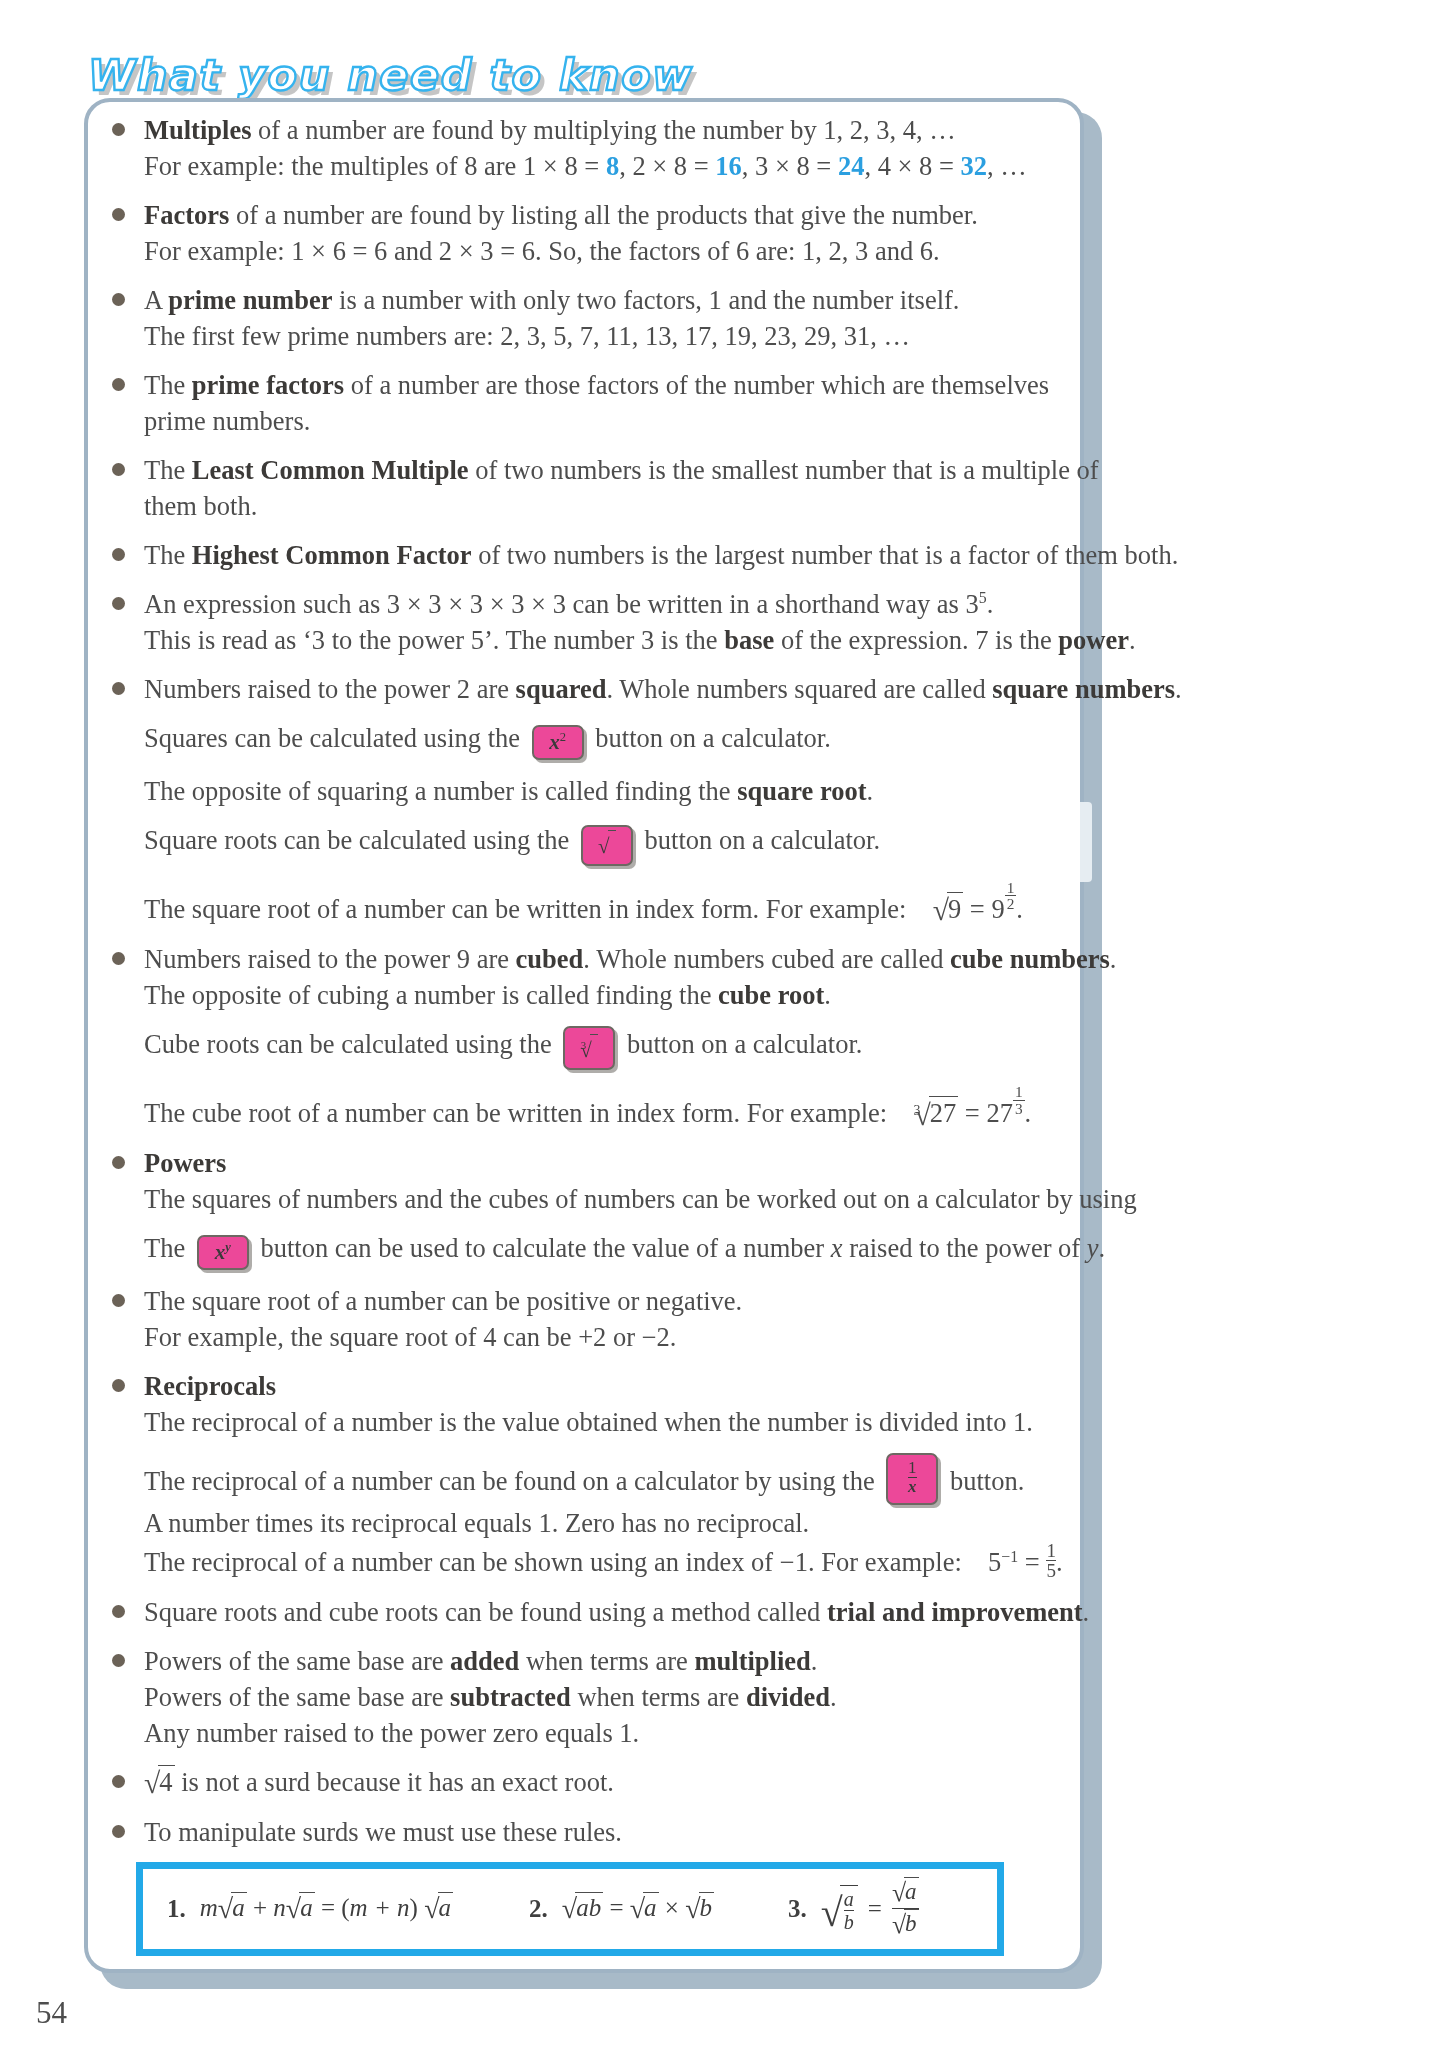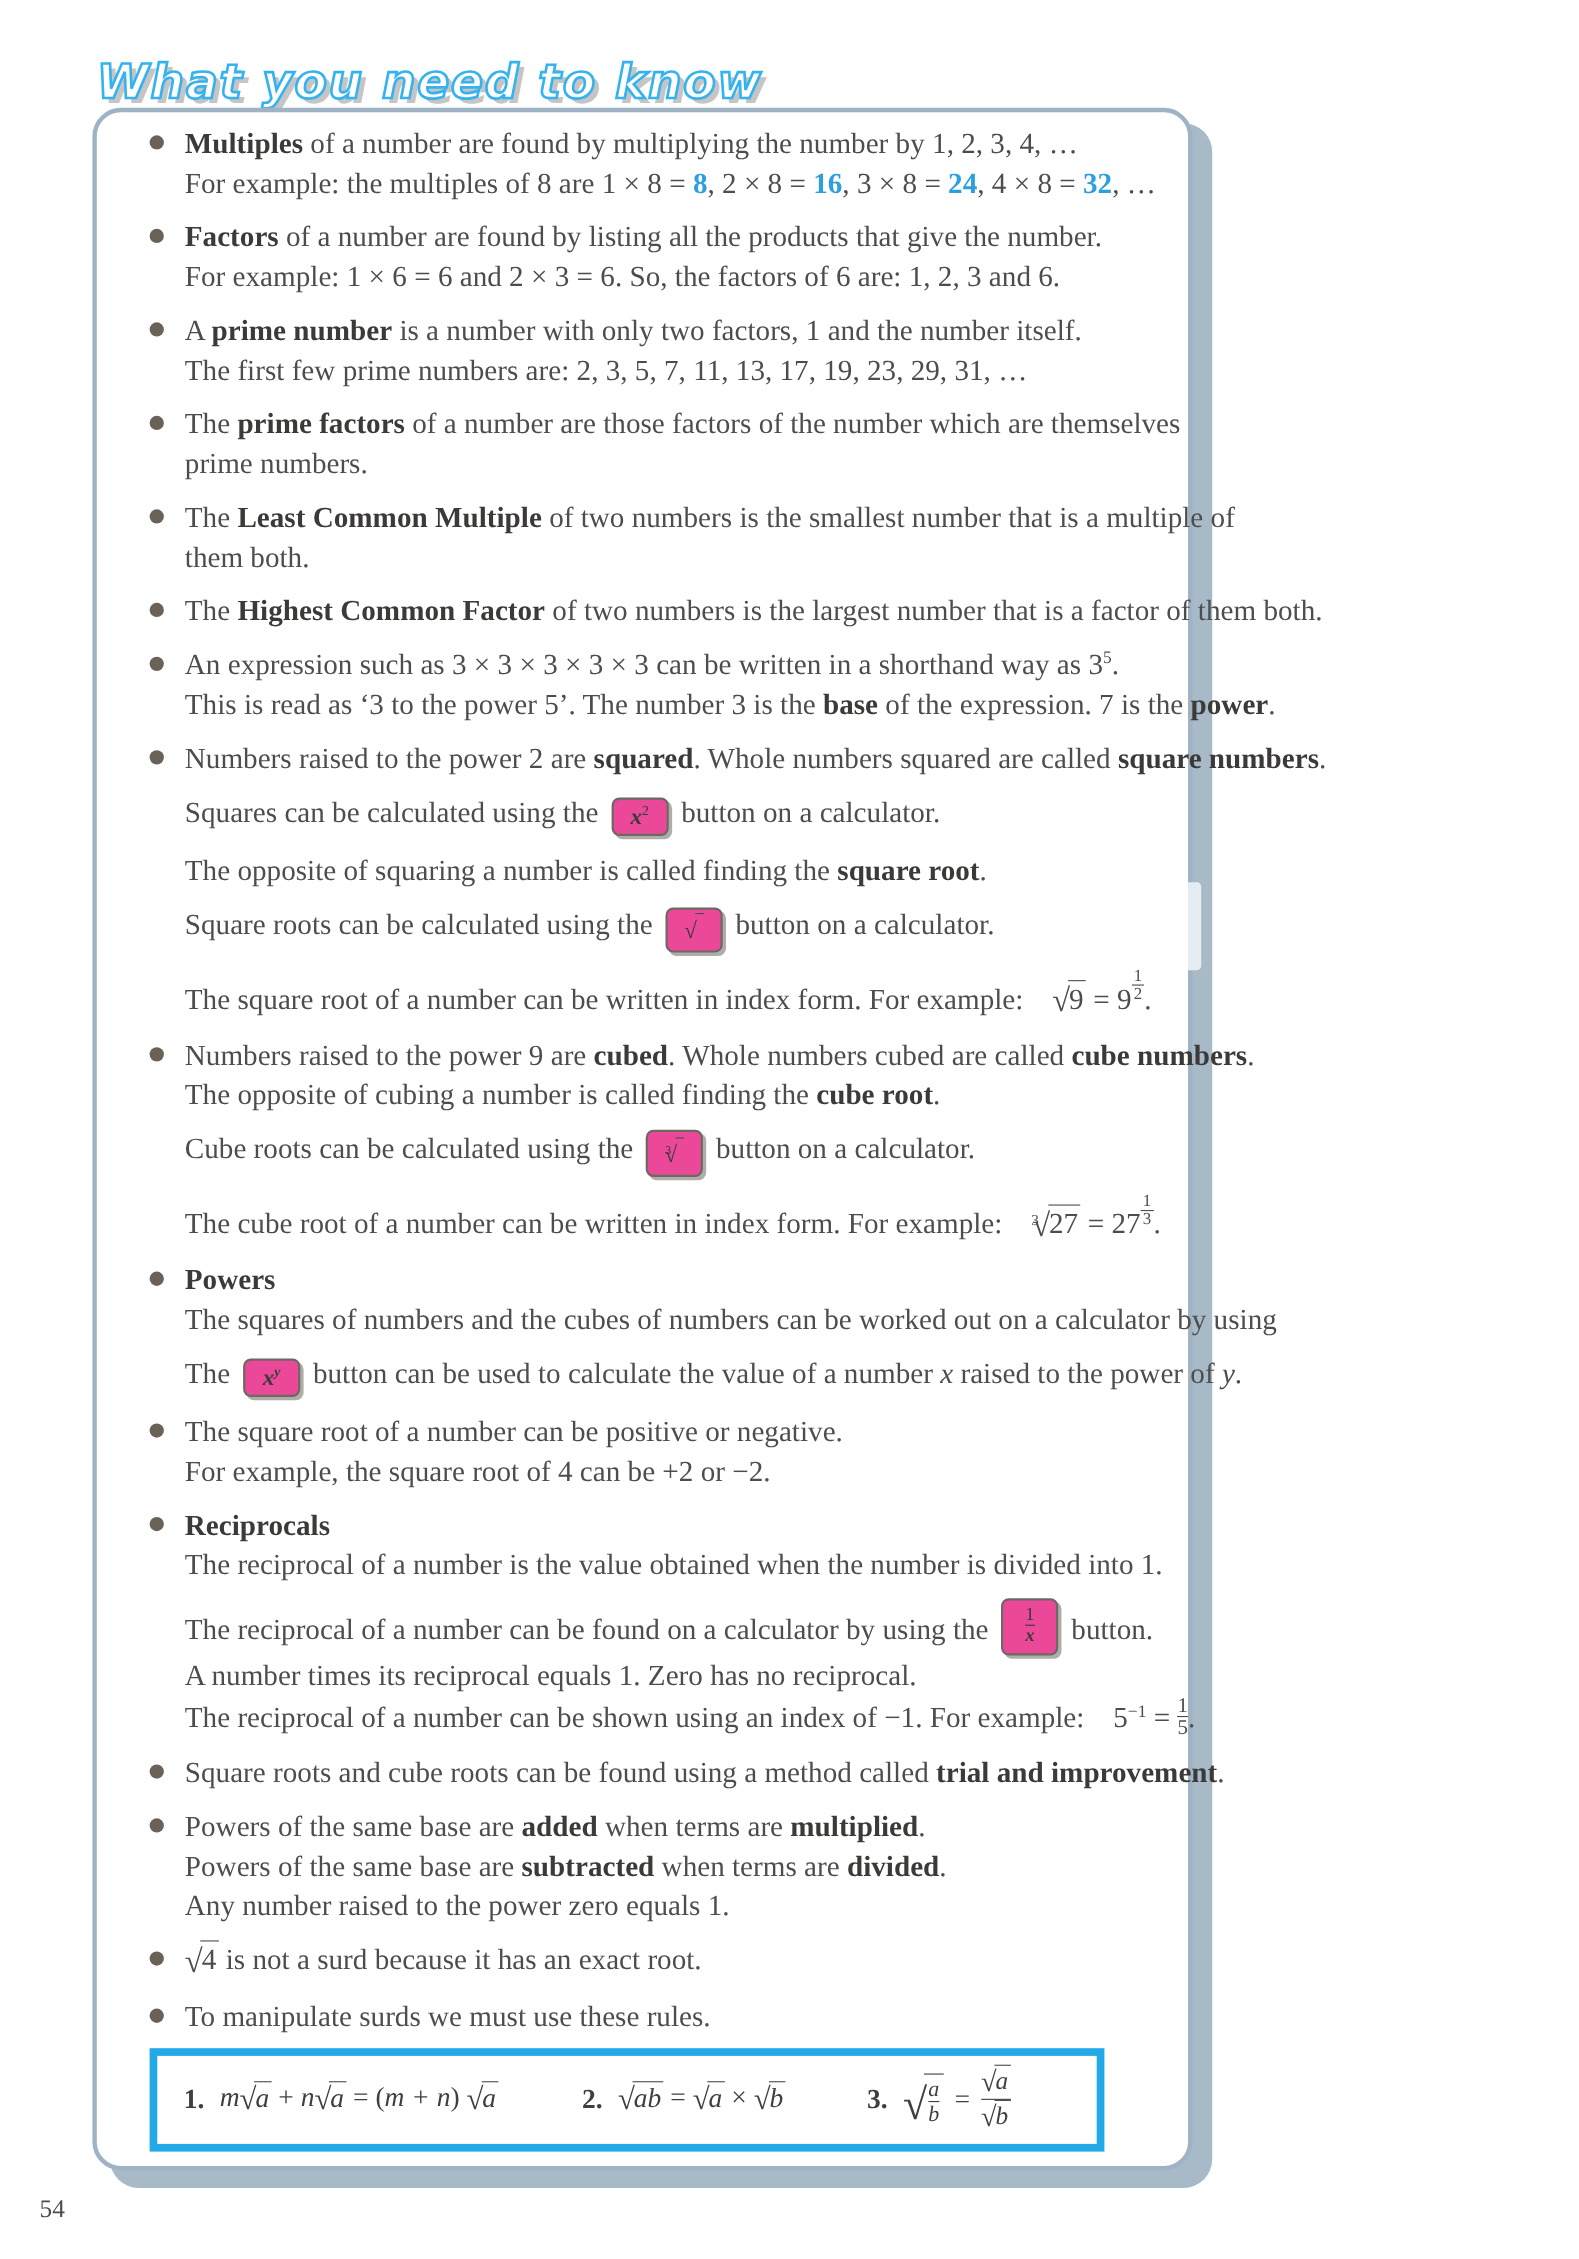--- a/index.html
+++ b/index.html
@@ -49,21 +49,21 @@
   }
   
   .edge-tick{
     position:absolute;right:-12px;top:700px;width:12px;height:80px;
     background:#e6edf2;border-radius:0 4px 4px 0;
   }
 
   
   .list{
     position:absolute;
-    left:114px;top:112px;
+    left:90px;top:112px;
     width:985px;
   }
   .item{
     position:relative;
     padding-left:54px;
     margin-bottom:13px;
   }
   .bullet{
     position:absolute;left:22px;top:11px;
     width:13px;height:13px;border-radius:50%;
@@ -179,21 +179,21 @@
   .frac-sqrt{
     display:inline-block;text-align:center;line-height:1.15;
     vertical-align:middle;font-size:0.92em;
   }
   .frac-sqrt .num{display:block;}
   .frac-sqrt .den{display:block;border-top:1.6px solid #3f3f3f;padding-top:1px;}
 
   
   .page-num{
     position:absolute;left:36px;top:1995px;
-    font-size:23px;color:#4d4d4d;
+    font-size:31px;color:#4d4d4d;
   }
 </style>
 </head>
 <body>
 
 <div class="frame-shadow"></div>
 
 <div class="title-wrap">
   <div class="title">What you need to know</div>
 </div>

